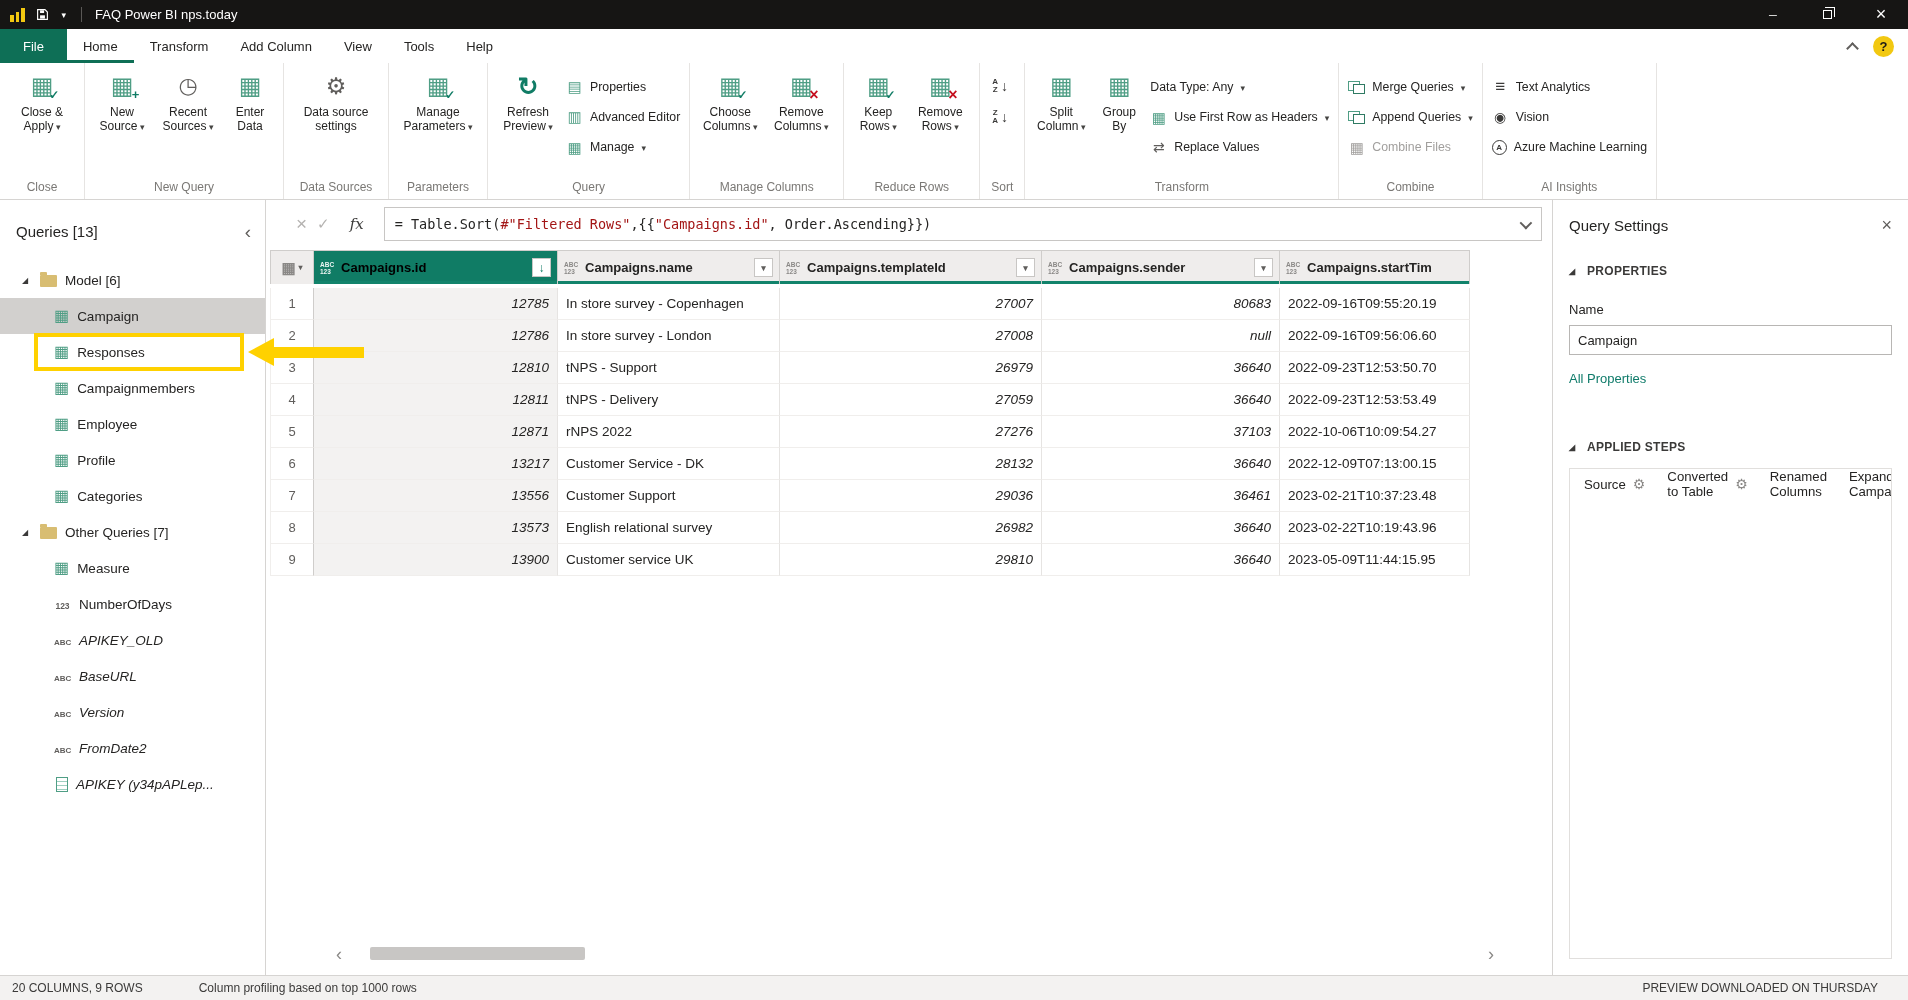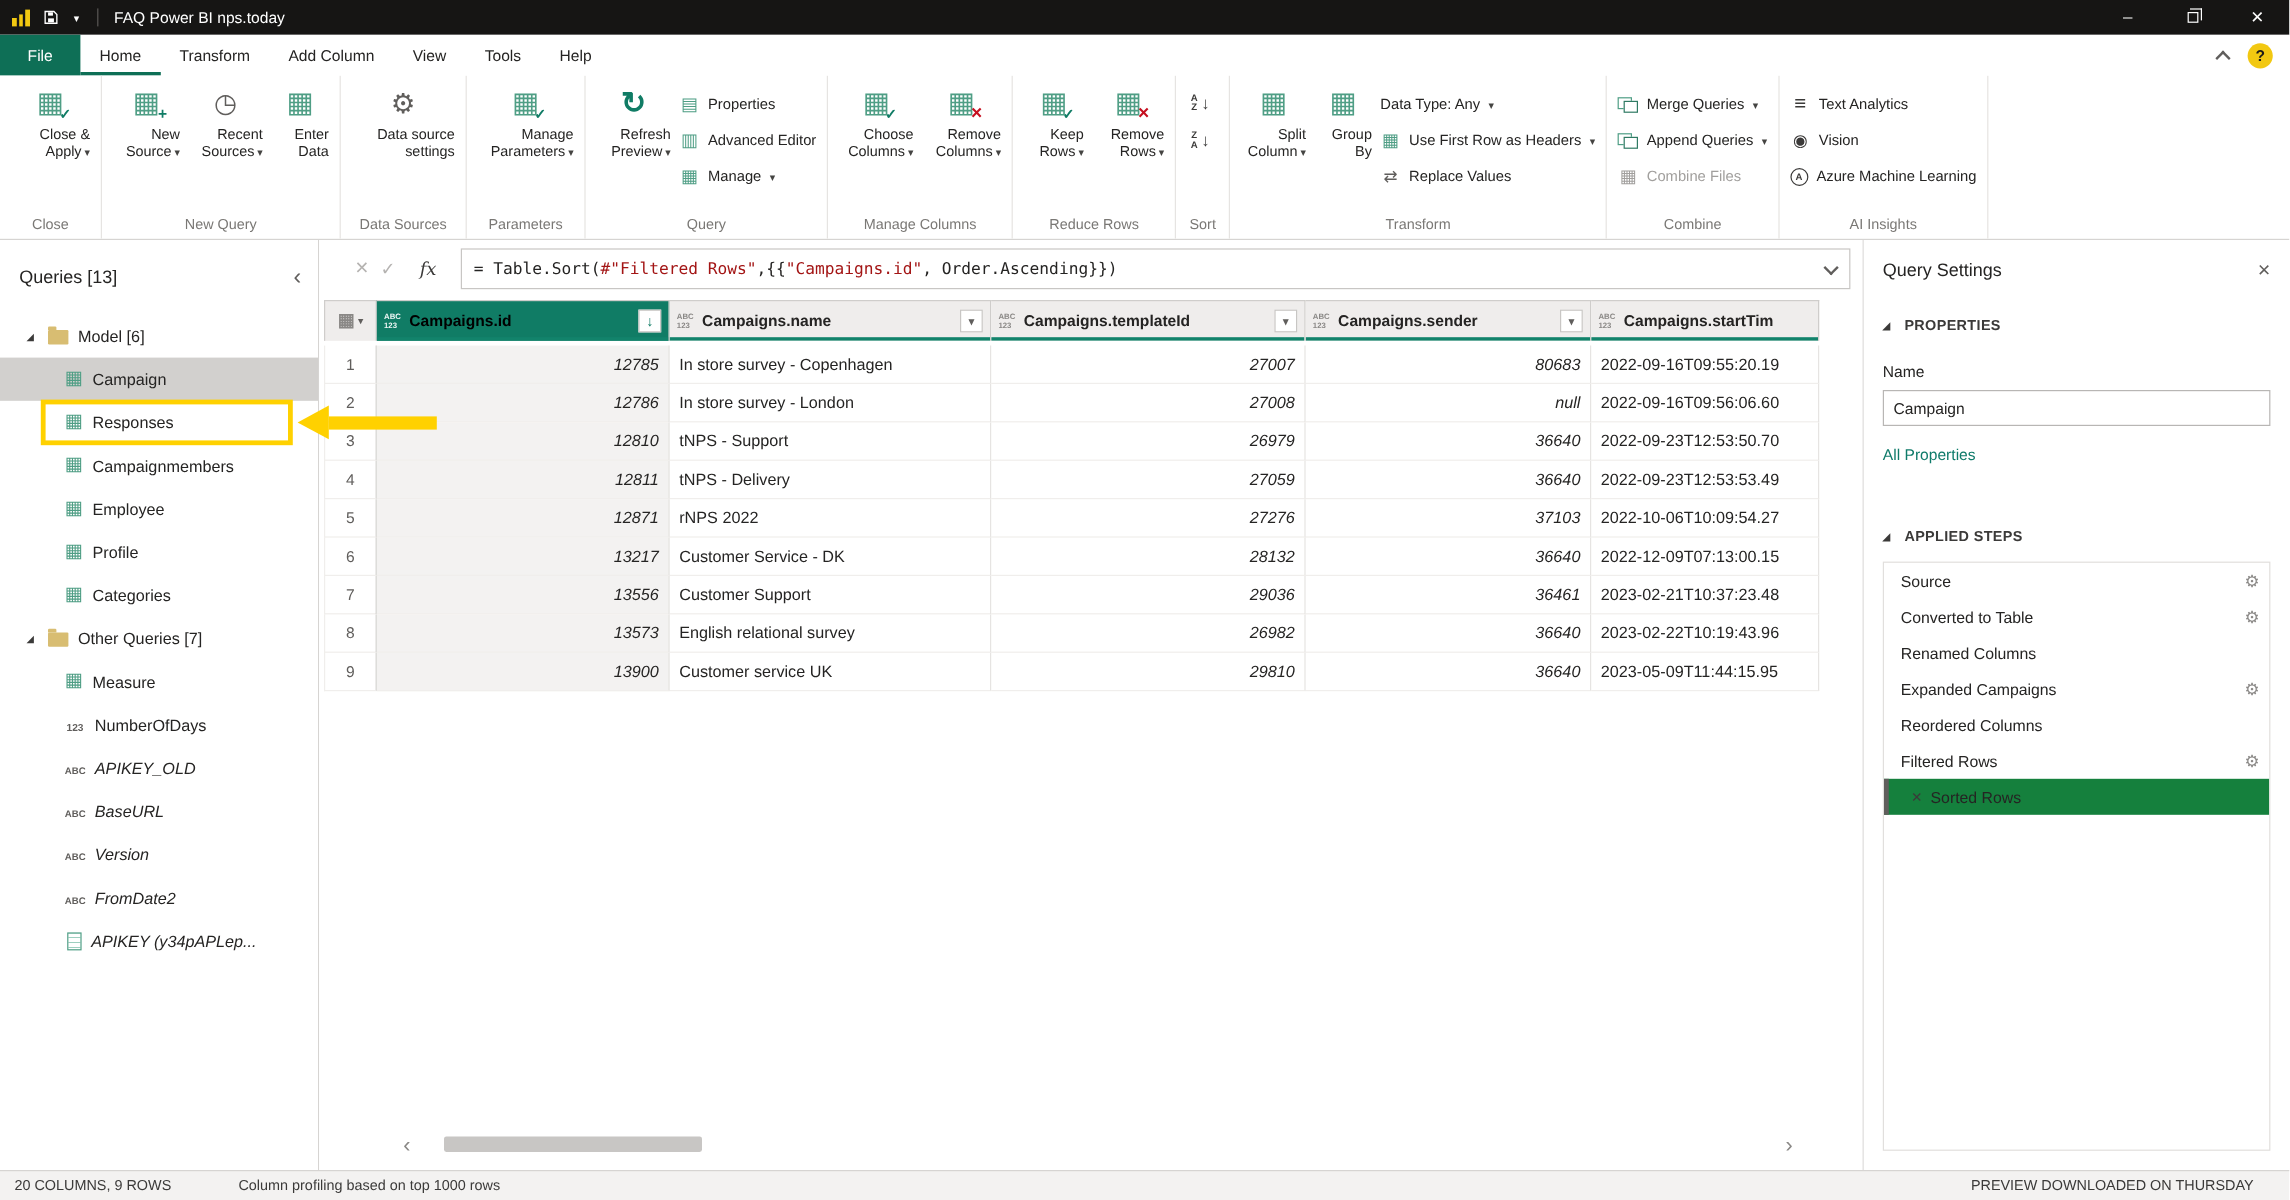--- a/index.html
+++ b/index.html
@@ -31,21 +31,21 @@
   .m-right{margin-left:auto;display:flex;align-items:center;gap:16px;padding-right:14px}
   .chev-up{width:9px;height:9px;border-left:2px solid #605e5c;border-top:2px solid #605e5c;transform:rotate(45deg);margin-top:5px}
   .help-circle{width:21px;height:21px;border-radius:50%;background:#f2c811;display:flex;align-items:center;justify-content:center}
   .help-circle::before{content:"?";font-weight:700;font-size:13px;color:#1b1a19}
 
   
   .ribbon{height:137px;background:#fff;border-bottom:1px solid #d6d4d2;display:flex;flex:0 0 auto;overflow:hidden}
   .rgroup{display:flex;flex-direction:column;border-right:1px solid #e6e4e2;padding:6px 9px 0}
   .rbtns{flex:1;display:flex;gap:7px;align-items:flex-start}
   .rlabel{text-align:center;font-size:12px;color:#7a7875;padding:0 2px 5px;white-space:nowrap}
-  .bigbtn{width:66px;display:flex;flex-direction:column;align-items:center;text-align:right;font-size:12px;line-height:1.2;gap:6px;padding-top:4px}
+  .bigbtn{width:66px;display:flex;flex-direction:column;align-items:center;text-align:center;font-size:12px;line-height:1.2;gap:6px;padding-top:4px}
   .w48{width:48px}.w50{width:50px}.w54{width:54px}.w56{width:56px}.w60{width:60px}.w62{width:62px}.w80{width:80px}.w86{width:86px}
   .ricon{height:26px;display:flex;align-items:center;justify-content:center;position:relative}
   .smallcol{display:flex;flex-direction:column;gap:8px;padding-top:7px}
   .smallbtn{display:flex;align-items:center;gap:7px;font-size:12.3px;white-space:nowrap;height:22px}
   .sicon{width:17px;display:inline-flex;justify-content:center;position:relative}
   .dd::before{content:" ▾";font-size:9px;color:#454442}
   .disabled,.disabled .sicon.i-tbl::before{color:#a19f9d}
 
   .i-tbl::before{content:"▦";font-size:24px;color:#4f9e85;line-height:1}
   .sicon.i-tbl::before{font-size:15px}
@@ -117,21 +117,21 @@
   
   .gridwrap{margin:4px 0 0 4px}
   .ghead{display:flex}
   .gh{height:34px;display:flex;align-items:center;padding:0 6px;font-weight:700;font-size:13px;background:#efedec;
       border-right:1px solid #cfcdcb;border-top:1px solid #cfcdcb;position:relative;white-space:nowrap;overflow:hidden}
   .gh::after{content:"";position:absolute;left:0;right:0;bottom:0;height:3px;background:#12836b}
   .gh.rn{width:44px;justify-content:center;padding:0;border-left:1px solid #cfcdcb}
   .gh.rn::after{display:none}
   .gh.sel{background:#107c65;color:#000000}
   .gh.sel .abc123::before,.gh.sel .abc123::after{color:rgba(255,255,255,.92)}
-  .w-id{width:244px}.w-name{width:268px}.w-tid{width:262px}.w-sender{width:238px}.w-start{width:190px}
+  .w-id{width:244px}.w-name{width:222px}.w-tid{width:262px}.w-sender{width:238px}.w-start{width:190px}
   .abc123{display:flex;flex-direction:column;margin-right:7px}
   .abc123::before{content:"ABC";font-size:6.5px;line-height:7px;font-weight:700;color:#8a8886}
   .abc123::after{content:"123";font-size:6.5px;line-height:7px;font-weight:700;color:#8a8886}
   .fbtn{margin-left:auto;width:19px;height:19px;border:1px solid #c8c6c4;background:#fff;display:flex;align-items:center;justify-content:center;flex:0 0 auto}
   .fbtn::before{content:"▾";font-size:9px;color:#605e5c}
   .fbtn.sorted::before{content:"↓";font-size:12px;font-weight:700;color:#107c65}
   .i-corner{display:flex;align-items:center;gap:3px}
   .i-corner::before{content:"▦";font-size:15px;color:#8a8886;line-height:1}
   .i-corner::after{content:"▾";font-size:8px;color:#605e5c}
   .gbody{margin-top:4px}
@@ -153,21 +153,21 @@
   .sp-head{display:flex;align-items:center;padding:16px 16px 0}
   .sp-title{font-size:15px}
   .sp-close{margin-left:auto;color:#605e5c;font-size:18px;line-height:1}
   .sp-close::before{content:"×"}
   .sec-h{display:flex;align-items:center;gap:8px;font-size:12px;font-weight:700;color:#3b3a39;padding:0 16px;letter-spacing:.3px}
   .props{margin-top:30px}
   .name-label{padding:0 16px;font-size:13px;margin-top:24px}
   .name-input{margin:8px 16px 0;height:30px;border:1px solid #b8b6b4;width:calc(100% - 32px);padding:0 8px;font-size:13px;font-family:inherit;color:#252423}
   .all-props{margin:16px 16px 0;font-size:13px;color:#0f7b6a;width:max-content}
   .steps-h{margin-top:54px}
-  .steps-box{margin:14px 16px 16px;border:1px solid #e1dfdd;flex:1;overflow:hidden;display:flex;flex-direction:column}
+  .steps-box{margin:14px 16px 16px;border:1px solid #e1dfdd;flex:1;overflow:hidden;display:flex;flex-direction:row}
   .step{height:30px;display:flex;align-items:center;padding:0 8px 0 14px;font-size:13.2px;gap:7px}
   .step .gear{margin-left:auto}
   .step .gear::before{content:"⚙";color:#8a8886;font-size:14px}
   .step.selected{background:#15803d;border-left:4px solid #605e5c;padding-left:19px}
   .step .del::before{content:"×";font-size:15px;color:#3b3a39;line-height:1}
 
   
   .statusbar{height:25px;border-top:1px solid #d6d4d2;background:#f3f2f1;display:flex;align-items:center;
              font-size:12px;color:#3b3a39;padding:0 30px 0 12px;flex:0 0 auto}
   .sb-mid{margin-left:56px}

